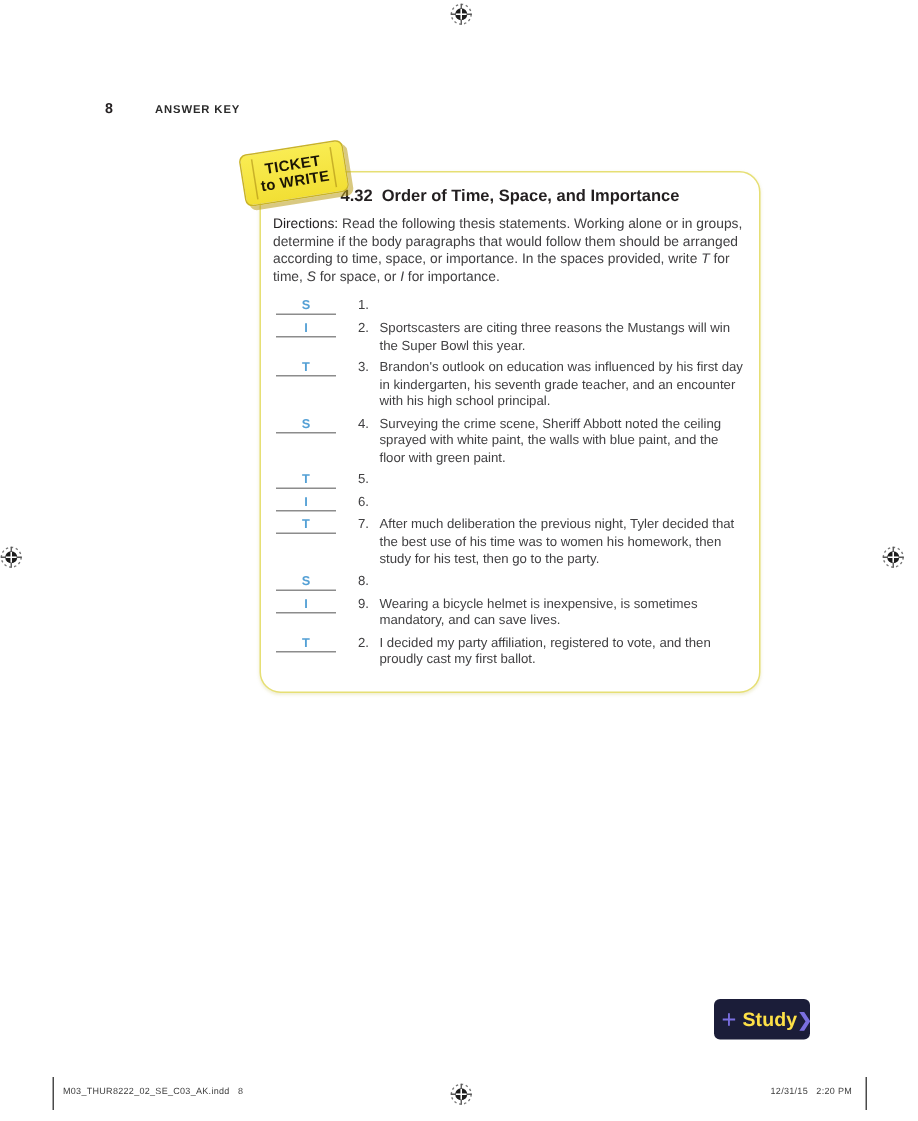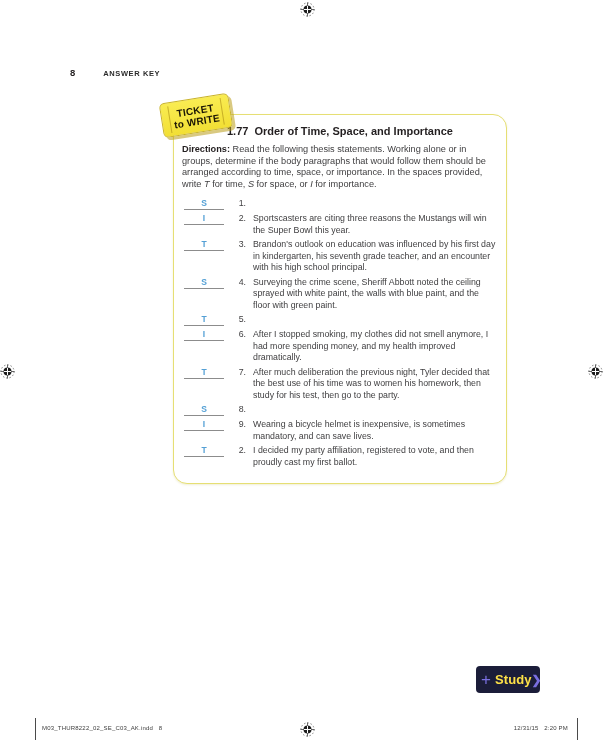--- a/index.html
+++ b/index.html
@@ -37,21 +37,21 @@
   .ticket::before, .ticket::after {
     content:""; position:absolute; top:3px; bottom:3px; width:0;
     border-left:1px solid rgba(170,140,20,0.6);
   }
   .ticket::before { left:7px; }
   .ticket::after { right:7px; }
   .ticket-line { font-size:10px; font-weight:bold; color:#1c1605; line-height:11px; letter-spacing:0.2px; }
   .title { padding-left:45px; padding-top:2px; font-size:11px; font-weight:bold; color:#231f20; }
   .title .gap { display:inline-block; width:6px; }
   .directions { margin-top:7px; font-size:9.2px; line-height:11.6px; color:#414042; }
-  .directions .b { font-weight:bold; color:#231f20; }
+  .directions .b { font-weight:normal; color:#231f20; }
   .directions .i { font-style:italic; }
   .items { list-style:none; margin-top:8px; }
   .item { display:flex; align-items:flex-start; margin-bottom:3px; font-size:8.8px; line-height:11.5px; }
   .answer-blank {
     flex:0 0 40px; margin-left:2px; text-align:center;
     border-bottom:1px solid #8c8c8c; height:12px;
   }
   .answer-letter { font-size:8.5px; font-weight:bold; color:#54a0d5; }
   .item-num { flex:0 0 18px; text-align:right; margin-right:7px; margin-left:4px; }
   .item-text { flex:1; padding-right:2px; }
@@ -113,21 +113,21 @@
   <div class="pagehead">
     <span class="pagenum">8</span>
     <span class="pagehead-label">ANSWER KEY</span>
   </div>
 
   <section class="box">
     <div class="ticket">
       <span class="ticket-line">TICKET</span>
       <span class="ticket-line">to WRITE</span>
     </div>
-    <h1 class="title"><span>1.77</span><span class="gap"></span><span>Order of Time, Space, and Importance</span></h1>
+    <h1 class="title"><span>4.32</span><span class="gap"></span><span>Order of Time, Space, and Importance</span></h1>
     <p class="directions" id="directions"><span class="b">Directions:</span><span> Read the following thesis statements. Working alone or in groups, determine if the body paragraphs that would follow them should be arranged according to time, space, or importance. In the spaces provided, write </span><span class="i">T</span><span> for time, </span><span class="i">S</span><span> for space, or </span><span class="i">I</span><span> for importance.</span></p>
     <ol class="items" id="items-list">
   <li class="item">
     <span class="answer-blank"><span class="answer-letter">S</span></span>
     <span class="item-num">1.</span>
   </li>
 
   <li class="item">
     <span class="answer-blank"><span class="answer-letter">I</span></span>
     <span class="item-num">2.</span>
@@ -147,21 +147,20 @@
   </li>
 
   <li class="item">
     <span class="answer-blank"><span class="answer-letter">T</span></span>
     <span class="item-num">5.</span>
   </li>
 
   <li class="item">
     <span class="answer-blank"><span class="answer-letter">I</span></span>
     <span class="item-num">6.</span>
-    <span class="item-text">After I stopped smoking, my clothes did not smell anymore, I had more spending money, and my health improved dramatically.</span>
   </li>
 
   <li class="item">
     <span class="answer-blank"><span class="answer-letter">T</span></span>
     <span class="item-num">7.</span>
     <span class="item-text">After much deliberation the previous night, Tyler decided that the best use of his time was to women his homework, then study for his test, then go to the party.</span>
   </li>
 
   <li class="item">
     <span class="answer-blank"><span class="answer-letter">S</span></span>

